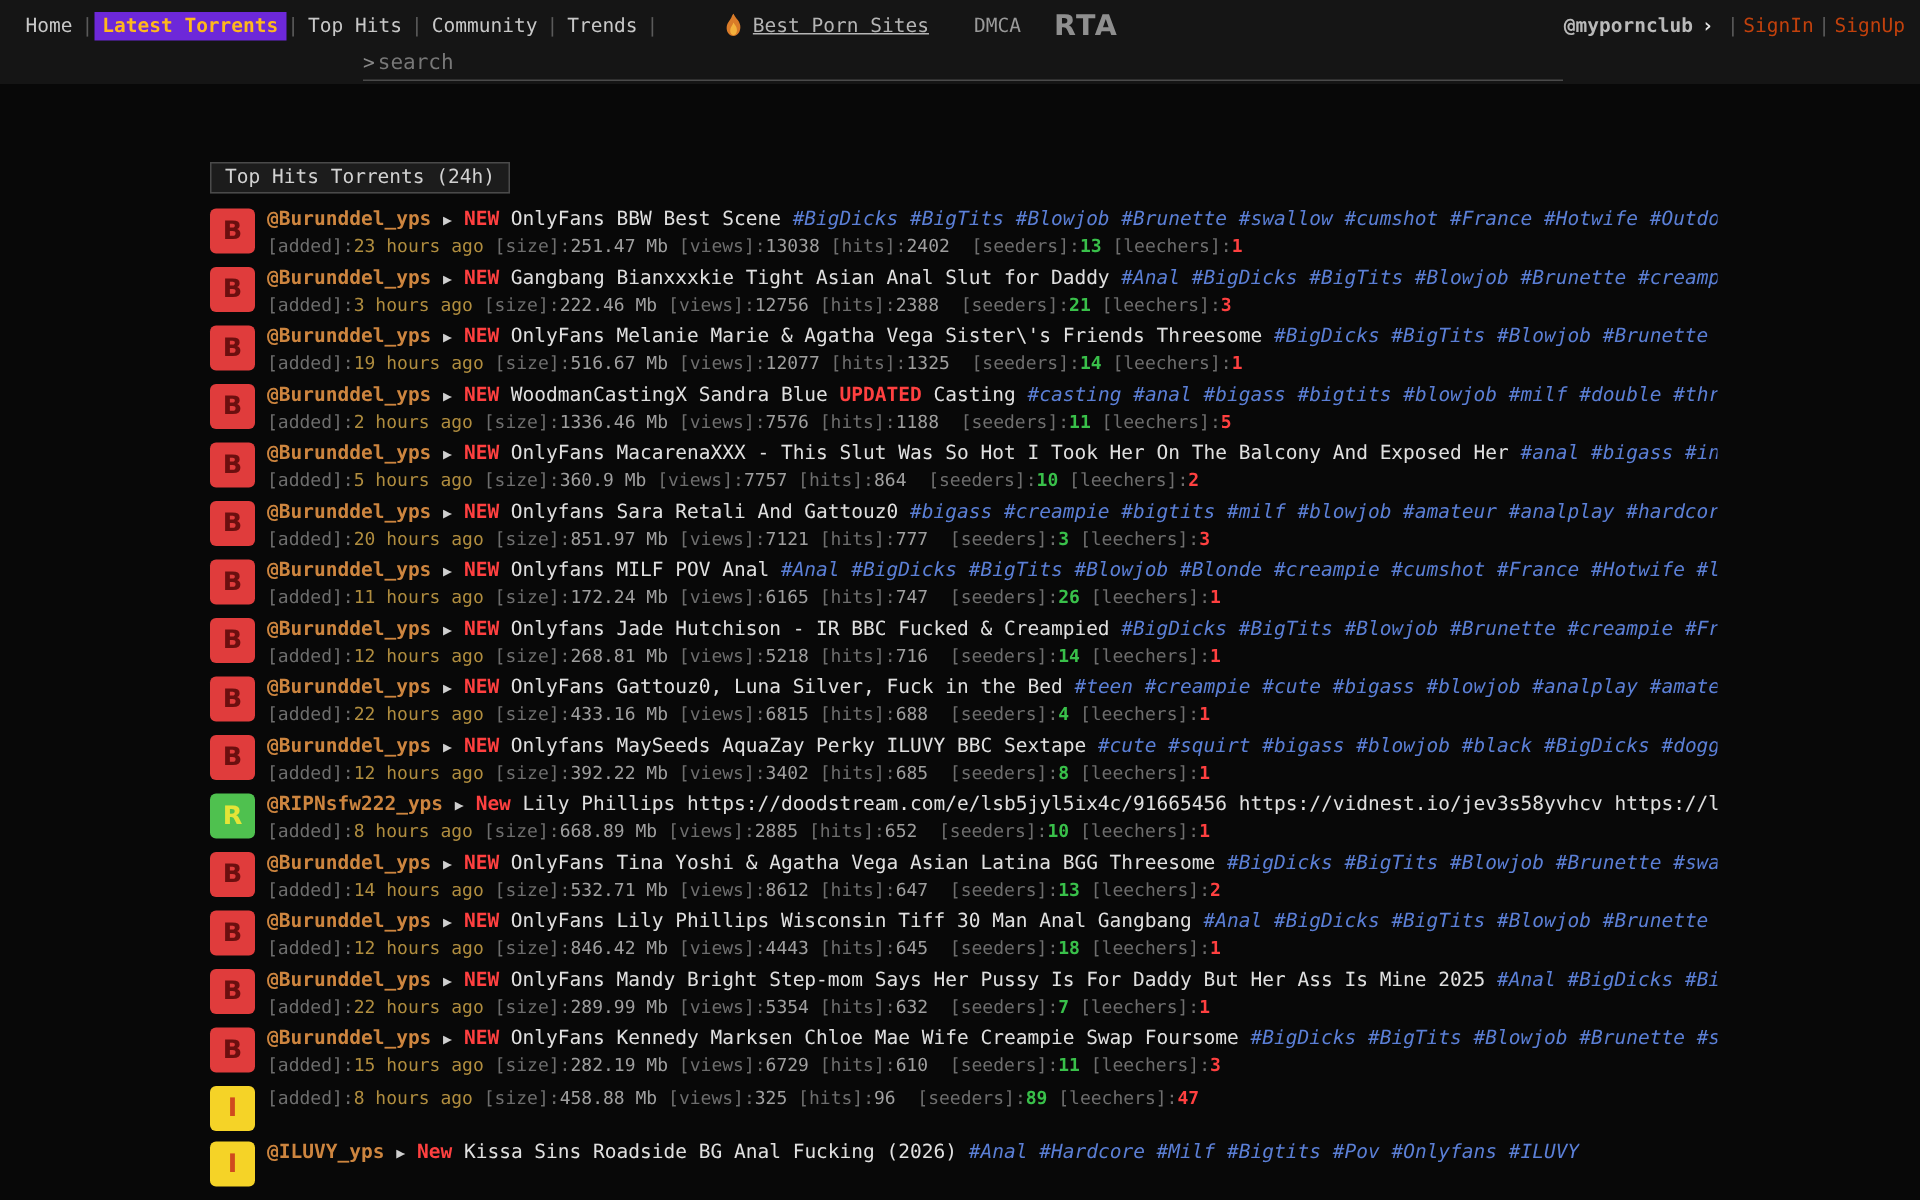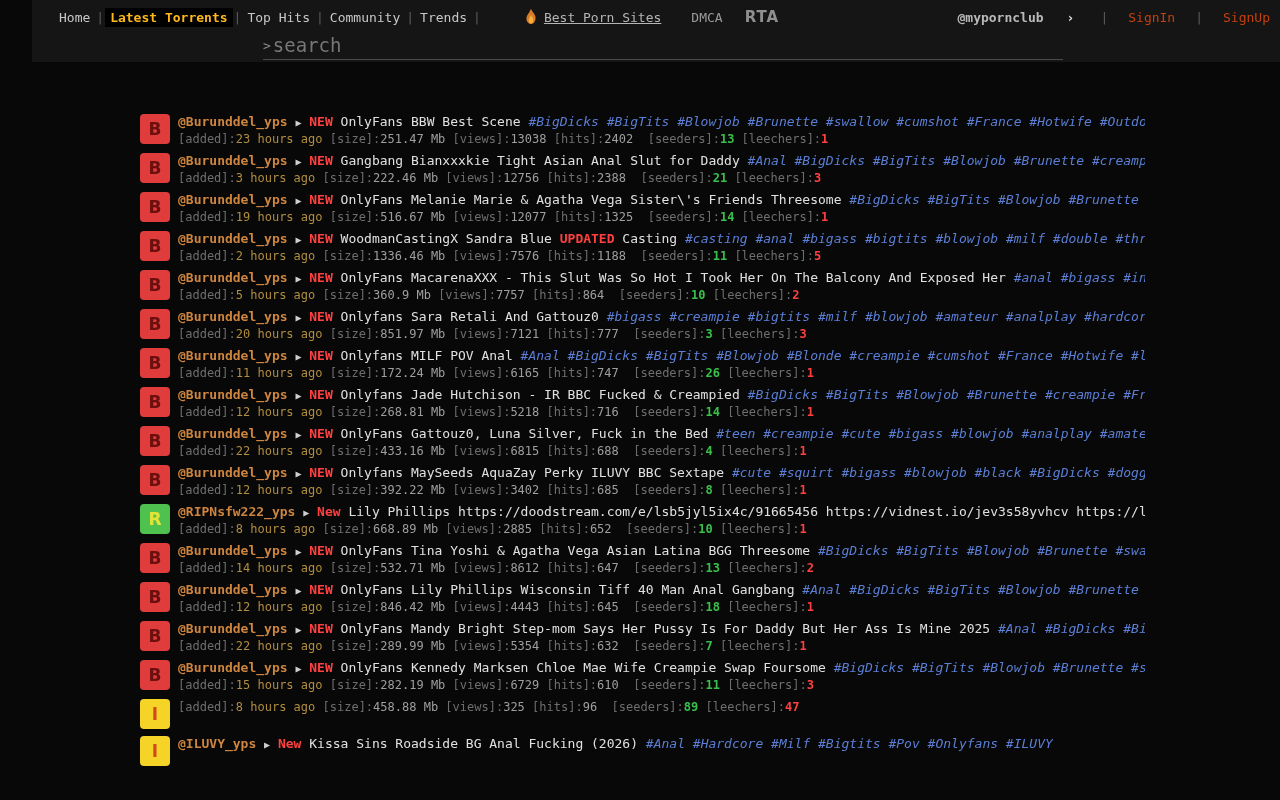--- a/index.html
+++ b/index.html
@@ -4,41 +4,41 @@
 <style>
   * { box-sizing: border-box; margin: 0; padding: 0; }
   html,body { width:1280px; height:800px; overflow:hidden; }
   body {
     background:#080808;
     font-family:"DejaVu Sans Mono", monospace;
     color:#c8c8c8;
     font-size:13px;
   }
   
-  header { background:#151515; padding:4px 8px 2px 22px;margin-left:32px; }
+  header { background:#151515; padding:4px 8px 2px 12px; }
   .nav-row { display:flex; align-items:center; height:26px; white-space:nowrap; }
   .menu { display:flex; align-items:center; }
   .menu-item { color:#c8c8c8; text-decoration:none; padding:2px 5px; cursor:pointer; }
-  .menu-item.active { color:#ffb81c; font-weight:bold; background:#000000; }
+  .menu-item.active { color:#ffb81c; font-weight:bold; background:#6d28d9; }
   .sep { color:#5a5a5a; margin:0 1px; }
   .promo-group { display:flex; align-items:center; margin-left:42px; }
   .flame { width:14px; height:16px; margin-right:6px; display:inline-block; }
   .promo-link { color:#b5b5b5; text-decoration:underline; cursor:pointer; }
   .dmca-link { color:#9a9a9a; text-decoration:none; margin-left:30px; cursor:pointer; }
-  .rta { color:#8f8f8f; font-weight:bold; font-size:15px; letter-spacing:1px; margin-left:22px; font-family:"DejaVu Sans", sans-serif; }
-  .nav-right { margin-left:auto; display:flex; align-items:flex-end;gap:17px; }
+  .rta { color:#8f8f8f; font-weight:bold; font-size:19px; letter-spacing:1px; margin-left:22px; font-family:"DejaVu Sans", sans-serif; }
+  .nav-right { margin-left:auto; display:flex; align-items:flex-end; }
   .account { color:#b9b9b9; font-weight:bold; cursor:pointer; }
   .chev { color:#e8e8e8; margin:0 8px 0 6px; font-weight:bold; }
   .auth-link { color:#c2410c; text-decoration:none; cursor:pointer; padding:0 2px; }
   
   .search-row { display:flex; justify-content:center; padding:4px 0 0 0; }
   .search-box { width:800px; border-bottom:1px solid #4a4a4a; display:flex; align-items:center; padding-bottom:3px; }
   .prompt { color:#8a8a8a; margin-right:2px; }
   .search-input { background:transparent; border:none; outline:none; color:#cfcfcf;
-    font-family:"DejaVu Sans Mono", monospace; font-size:19px; width:100%; }
+    font-family:"DejaVu Sans Mono", monospace; font-size:14px; width:100%; }
   .search-input::placeholder { color:#777; }
   
   main { margin:52px 0 0 140px; width:1005px; }
   .section-header { display:inline-block; background:#1c1c1c; border:1px solid #4a4a4a;
     color:#d2d2d2; padding:2px 9px; font-size:13px; margin-bottom:10px; }
   .rows {}
   .row { display:flex; margin-bottom:7px; }
   .avatar { width:30px; height:30px; border-radius:4px; flex:0 0 30px;
     font-family:"DejaVu Sans", sans-serif; font-weight:bold; font-size:17px;
     display:flex; align-items:center; justify-content:center; cursor:pointer; }
@@ -94,20 +94,21 @@
   <div class="search-row">
     <div class="search-box">
       <span class="prompt">&gt;</span>
       <input class="search-input" type="text" placeholder="search" style="">
     </div>
   </div>
 </header>
 
 <main id="content">
   <section>
+    <div class="section-header"><span>Top Hits Torrents (24h)</span></div>
     <div class="rows">
   <div class="row">
     <div class="avatar" style="background: rgb(224, 60, 60); color: rgb(107, 15, 15);">B</div>
     <div class="row-body">
       <div class="line1"><a class="channel">@Burunddel_yps</a> <span class="arrow">▶</span> <span class="t-badge">NEW</span> <span class="t-text">OnlyFans BBW Best Scene</span> <span class="t-tags">#BigDicks #BigTits #Blowjob #Brunette #swallow #cumshot #France #Hotwife #Outdoors #A…</span></div>
       <div class="line2"><span class="m-label">[added]:</span><span class="m-val v-added">23 hours ago</span> <span class="m-label">[size]:</span><span class="m-val v-size">251.47 Mb</span> <span class="m-label">[views]:</span><span class="m-val v-views">13038</span> <span class="m-label">[hits]:</span><span class="m-val v-hits">2402</span>  <span class="m-label">[seeders]:</span><span class="m-val v-seeders">13</span> <span class="m-label">[leechers]:</span><span class="m-val v-leechers">1</span></div>
     </div>
   </div>
 
   <div class="row">
@@ -194,21 +195,21 @@
     <div class="avatar" style="background: rgb(224, 60, 60); color: rgb(107, 15, 15);">B</div>
     <div class="row-body">
       <div class="line1"><a class="channel">@Burunddel_yps</a> <span class="arrow">▶</span> <span class="t-badge">NEW</span> <span class="t-text">OnlyFans Tina Yoshi &amp; Agatha Vega Asian Latina BGG Threesome</span> <span class="t-tags">#BigDicks #BigTits #Blowjob #Brunette #swallow #…</span></div>
       <div class="line2"><span class="m-label">[added]:</span><span class="m-val v-added">14 hours ago</span> <span class="m-label">[size]:</span><span class="m-val v-size">532.71 Mb</span> <span class="m-label">[views]:</span><span class="m-val v-views">8612</span> <span class="m-label">[hits]:</span><span class="m-val v-hits">647</span>  <span class="m-label">[seeders]:</span><span class="m-val v-seeders">13</span> <span class="m-label">[leechers]:</span><span class="m-val v-leechers">2</span></div>
     </div>
   </div>
 
   <div class="row">
     <div class="avatar" style="background: rgb(224, 60, 60); color: rgb(107, 15, 15);">B</div>
     <div class="row-body">
-      <div class="line1"><a class="channel">@Burunddel_yps</a> <span class="arrow">▶</span> <span class="t-badge">NEW</span> <span class="t-text">OnlyFans Lily Phillips Wisconsin Tiff 40 Man Anal Gangbang</span> <span class="t-tags">#Anal #BigDicks #BigTits #Blowjob #Brunette #swall…</span></div>
+      <div class="line1"><a class="channel">@Burunddel_yps</a> <span class="arrow">▶</span> <span class="t-badge">NEW</span> <span class="t-text">OnlyFans Lily Phillips Wisconsin Tiff 30 Man Anal Gangbang</span> <span class="t-tags">#Anal #BigDicks #BigTits #Blowjob #Brunette #swall…</span></div>
       <div class="line2"><span class="m-label">[added]:</span><span class="m-val v-added">12 hours ago</span> <span class="m-label">[size]:</span><span class="m-val v-size">846.42 Mb</span> <span class="m-label">[views]:</span><span class="m-val v-views">4443</span> <span class="m-label">[hits]:</span><span class="m-val v-hits">645</span>  <span class="m-label">[seeders]:</span><span class="m-val v-seeders">18</span> <span class="m-label">[leechers]:</span><span class="m-val v-leechers">1</span></div>
     </div>
   </div>
 
   <div class="row">
     <div class="avatar" style="background: rgb(224, 60, 60); color: rgb(107, 15, 15);">B</div>
     <div class="row-body">
       <div class="line1"><a class="channel">@Burunddel_yps</a> <span class="arrow">▶</span> <span class="t-badge">NEW</span> <span class="t-text">OnlyFans Mandy Bright Step-mom Says Her Pussy Is For Daddy But Her Ass Is Mine 2025</span> <span class="t-tags">#Anal #BigDicks #BigTits …</span></div>
       <div class="line2"><span class="m-label">[added]:</span><span class="m-val v-added">22 hours ago</span> <span class="m-label">[size]:</span><span class="m-val v-size">289.99 Mb</span> <span class="m-label">[views]:</span><span class="m-val v-views">5354</span> <span class="m-label">[hits]:</span><span class="m-val v-hits">632</span>  <span class="m-label">[seeders]:</span><span class="m-val v-seeders">7</span> <span class="m-label">[leechers]:</span><span class="m-val v-leechers">1</span></div>
     </div>

